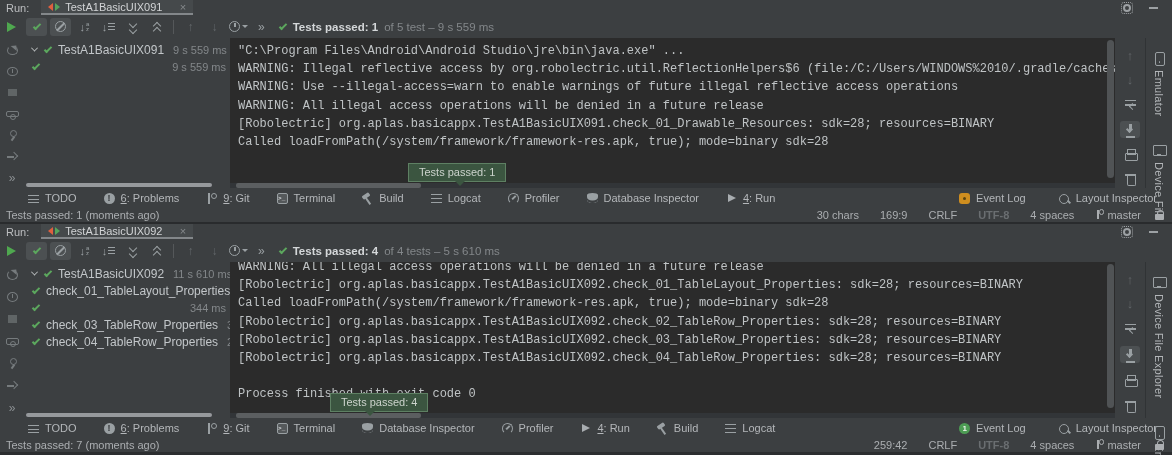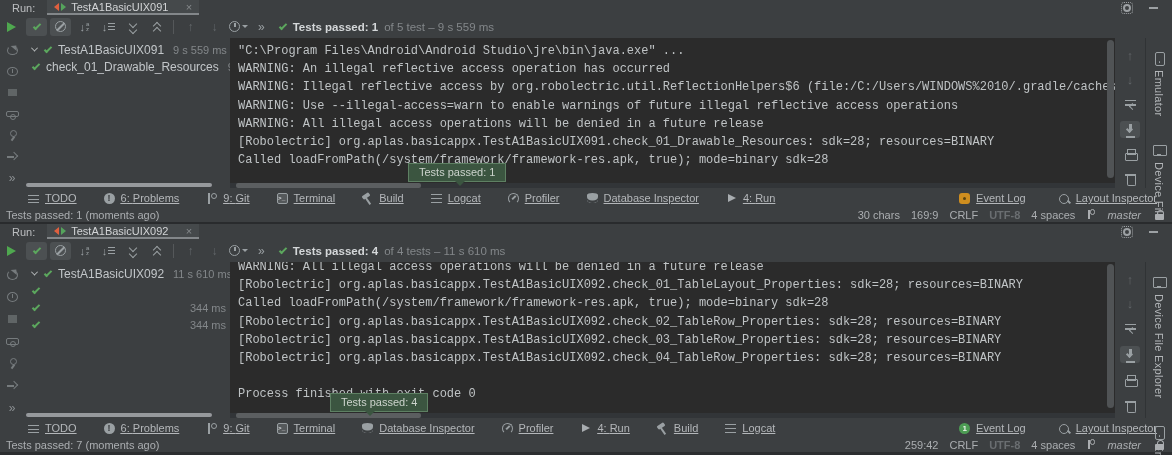--- a/index.html
+++ b/index.html
@@ -4,21 +4,21 @@
 <style>
   * { box-sizing: border-box; margin: 0; padding: 0; }
   html,body { width:1172px; height:455px; overflow:hidden; }
   body { background:#3c3f41; font-family:"Liberation Sans",sans-serif; }
 
   .panel { position:relative; display:flex; flex-direction:column; background:#3c3f41; }
   #panel-top { height:222px; }
   #panel-bottom { height:233px; border-top:2px solid #292b2d; }
 
   
-  .hdr { height:15px; flex:0 0 auto; display:flex; align-items:center; font-size:11px; color:#bcbec0; padding-left:12px; }
+  .hdr { height:15px; flex:0 0 auto; display:flex; align-items:center; font-size:11px; color:#bcbec0; padding-left:6px; }
   .tab { margin-left:12px; height:15px; min-width:152px; display:flex; align-items:center; gap:5px; padding:0 7px; background:#45494b; border-bottom:2px solid #83878a; color:#d2d4d6; cursor:default; }
   .tab-close { color:#85898c; font-size:11px; margin-left:auto; }
   .hdr-right { margin-left:auto; display:flex; align-items:center; gap:16px; padding-right:14px; }
   .runcfg { position:relative; width:12px; height:10px; flex:none; }
   .runcfg::before { content:""; position:absolute; left:0; top:1px; border-top:4px solid transparent; border-bottom:4px solid transparent; border-right:5px solid #e0603f; }
   .runcfg::after { content:""; position:absolute; right:0; top:1px; border-top:4px solid transparent; border-bottom:4px solid transparent; border-left:5px solid #55a45c; }
   .gear { position:relative; width:12px; height:12px; }
   .gear::before { content:""; position:absolute; inset:2px; border:2px solid #9da1a4; border-radius:50%; }
   .gear::after { content:""; position:absolute; inset:0; background:
       linear-gradient(0deg, transparent 0 0) , transparent;
@@ -109,21 +109,21 @@
   .stripe { width:27px; flex:none; border-left:1px solid #303335; display:flex; flex-direction:column; align-items:center; gap:28px; padding-top:14px; }
   .stripe-item { display:flex; flex-direction:column; align-items:center; gap:6px; color:#b3b6b9; font-size:11px; }
   .stripe-item .vtext { writing-mode:vertical-rl; letter-spacing:.3px; }
   .si { position:relative; width:12px; height:12px; }
   .si-emulator::before { content:""; position:absolute; left:2px; top:0; width:8px; height:12px; border:1.4px solid #9aa0a3; border-radius:2px; }
   .si-emulator::after { content:""; position:absolute; left:5.5px; top:9px; width:1.6px; height:1.6px; background:#9aa0a3; border-radius:50%; }
   .si-device::before { content:""; position:absolute; left:0; top:1px; width:12px; height:9px; border:1.4px solid #9aa0a3; border-radius:1px; }
   .si-device::after { content:""; position:absolute; left:4px; top:10px; width:4px; height:2px; background:#9aa0a3; }
 
   
-  .twbar { height:20px; flex:0 0 auto; display:flex; align-items:center; gap:16px; padding:0 10px 0 22px; font-size:11px; color:#b4b7ba;text-decoration:underline; }
+  .twbar { height:20px; flex:0 0 auto; display:flex; align-items:center; gap:16px; padding:0 10px 0 22px; font-size:11px; color:#b4b7ba; }
   .twitem { display:flex; align-items:center; gap:5px; padding:2px 5px; border-radius:2px; white-space:nowrap; }
   .mn { text-decoration:underline; }
   .twbar-right { margin-left:auto; display:flex; gap:22px; }
 
   .bi { position:relative; width:13px; height:13px; flex:none; }
   .bi-todo::before { content:""; position:absolute; left:1px; top:3px; width:11px; height:8px;
         background:repeating-linear-gradient(to bottom,#9aa0a3 0 1.4px,transparent 1.4px 3.6px); }
   .bi-problems::before { content:""; position:absolute; inset:1px; background:#9aa0a3; border-radius:50%; }
   .bi-problems::after { content:"!"; position:absolute; left:0; right:0; top:0; bottom:0; color:#34373a; font:bold 9px/13px "Liberation Sans",sans-serif; text-align:center; }
   .bi-git::before { content:""; position:absolute; left:3px; top:1px; width:1.6px; height:11px; background:#9aa0a3; }
@@ -142,24 +142,24 @@
   .bi-eventlog-o::before { content:""; position:absolute; inset:1px; background:#cf8e1f; border-radius:3px; }
   .bi-eventlog-o::after { content:""; position:absolute; left:5px; top:5px; width:3px; height:3px; background:#5a4510; border-radius:50%; }
   .bi-eventlog-g::before { content:""; position:absolute; inset:1px; background:#4d9c54; border-radius:50%; }
   .bi-eventlog-g::after { content:"1"; position:absolute; inset:0; color:#eaf2ea; font:bold 8px/13px "Liberation Sans",sans-serif; text-align:center; }
   .bi-inspector::before { content:""; position:absolute; left:1px; top:2px; width:8px; height:8px; border:1.5px solid #9aa0a3; border-radius:50%; }
   .bi-inspector::after { content:""; position:absolute; left:9px; top:9px; width:4px; height:1.8px; background:#9aa0a3; transform:rotate(45deg); }
 
   
   .sbar { height:14px; flex:0 0 auto; display:flex; align-items:center; font-size:11px; color:#abaeb1; padding:0 8px 0 6px; }
   .sbar-right { margin-left:auto; display:flex; align-items:center; }
-  .sfield { margin-left:11px; white-space:nowrap; }
+  .sfield { margin-left:21px; white-space:nowrap; }
   .sfield:empty { display:none; }
   .sfield.dim { color:#6a6e71;font-weight:bold; }
-  .branchfield { display:flex; gap:12px;font-style:italic; }
+  .branchfield { display:flex; gap:3px; }
   .br { position:relative; width:9px; height:11px; }
   .br::before { content:""; position:absolute; left:2px; top:1px; width:1.5px; height:9px; background:#abaeb1; }
   .br::after { content:""; position:absolute; right:0; top:0; width:3.5px; height:3.5px; border:1.3px solid #abaeb1; border-radius:50%; }
   .lock { position:relative; width:9px; height:10px; margin-left:14px; }
   .lock::before { content:""; position:absolute; left:0; bottom:0; width:9px; height:6px; background:#abaeb1; border-radius:1px; }
   .lock::after { content:""; position:absolute; left:2px; top:0; width:5px; height:5px; border:1.4px solid #abaeb1; border-bottom:none; border-radius:4px 4px 0 0; }
 
   .bottom-edge { height:3px; flex:0 0 auto; background:#2c2e30; }
 
   
@@ -248,31 +248,29 @@
       <div class="trow">
           <span class="chev"></span>
           <span class="ck"></span>
           <span class="nm">TestA1BasicUIX091</span>
           <span class="pkg">(org.aplas.basicappx)</span>
           <span class="tm">9 s 559 ms</span>
         </div>
         <div class="trow">
 
           <span class="ck"></span>
-          <span class="nm">check_01_Drawable_Resources</span>
           <span class="pkg"></span>
           <span class="tm">9 s 559 ms</span>
         </div>
       <div class="tree-hscroll"></div>
     </div>
 
     <div class="console">
       <div class="cwrap">
         <div class="cline"><span>"C:\Program Files\Android\Android Studio\jre\bin\java.exe" ...</span></div>
-          <div class="cline"><span>WARNING: An illegal reflective access operation has occurred</span></div>
           <div class="cline"><span>WARNING: Illegal reflective access by org.robolectric.util.ReflectionHelpers$6 (file:/C:/Users/WINDOWS%2010/.gradle/caches/modules-2/files-2.</span></div>
           <div class="cline"><span>WARNING: Use --illegal-access=warn to enable warnings of future illegal reflective access operations</span></div>
           <div class="cline"><span>WARNING: All illegal access operations will be denied in a future release</span></div>
           <div class="cline"><span>[Robolectric] org.aplas.basicappx.TestA1BasicUIX091.check_01_Drawable_Resources: sdk=28; resources=BINARY</span></div>
           <div class="cline"><span>Called loadFromPath(/system/framework/framework-res.apk, true); mode=binary sdk=28</span></div>
       </div>
       <div class="con-vscroll"></div>
       <div class="con-hscroll">
           <div class="thumb"></div>
         </div>
@@ -428,21 +426,21 @@
         <span class="navarrow">↓</span>
       </span>
     <span class="tbtn clockbtn">
         <span class="clockface"></span>
         <span class="caret"></span>
       </span>
     <span class="morechev">»</span>
     <span class="summary">
       <span class="ck"></span>
       <span class="passed">Tests passed: 4</span>
-      <span class="rest">of 4 tests – 11 s 610 ms</span>
+      <span class="rest">of 4 tests – 5 s 610 ms</span>
     </span>
   </div>
 
   <div class="pbody">
     <div class="gutter">
       <span class="gi gi-rerun"></span>
       <span class="gi gi-history"></span>
       <span class="gi gi-stop"></span>
       <span class="gi gi-camera"></span>
       <span class="gi gi-pin"></span>
@@ -454,34 +452,43 @@
       <div class="trow">
           <span class="chev"></span>
           <span class="ck"></span>
           <span class="nm">TestA1BasicUIX092</span>
           <span class="pkg">(org.aplas.basicappx)</span>
           <span class="tm">11 s 610 ms</span>
         </div>
         <div class="trow">
 
           <span class="ck"></span>
+          <span class="nm">check_01_TableLayout_Properties</span>
           <span class="pkg"></span>
 
         </div>
         <div class="trow">
 
           <span class="ck"></span>
           <span class="pkg"></span>
           <span class="tm">344 ms</span>
         </div>
         <div class="trow">
 
           <span class="ck"></span>
+          <span class="nm">check_03_TableRow_Properties</span>
           <span class="pkg"></span>
           <span class="tm">344 ms</span>
+        </div>
+        <div class="trow">
+
+          <span class="ck"></span>
+          <span class="nm">check_04_TableRow_Properties</span>
+          <span class="pkg"></span>
+          <span class="tm">278 ms</span>
         </div>
       <div class="tree-hscroll"></div>
     </div>
 
     <div class="console">
       <div class="cwrap">
         <div class="cline"><span>WARNING: All illegal access operations will be denied in a future release</span></div>
           <div class="cline"><span>[Robolectric] org.aplas.basicappx.TestA1BasicUIX092.check_01_TableLayout_Properties: sdk=28; resources=BINARY</span></div>
           <div class="cline"><span>Called loadFromPath(/system/framework/framework-res.apk, true); mode=binary sdk=28</span></div>
           <div class="cline"><span>[Robolectric] org.aplas.basicappx.TestA1BasicUIX092.check_02_TableRow_Properties: sdk=28; resources=BINARY</span></div>

